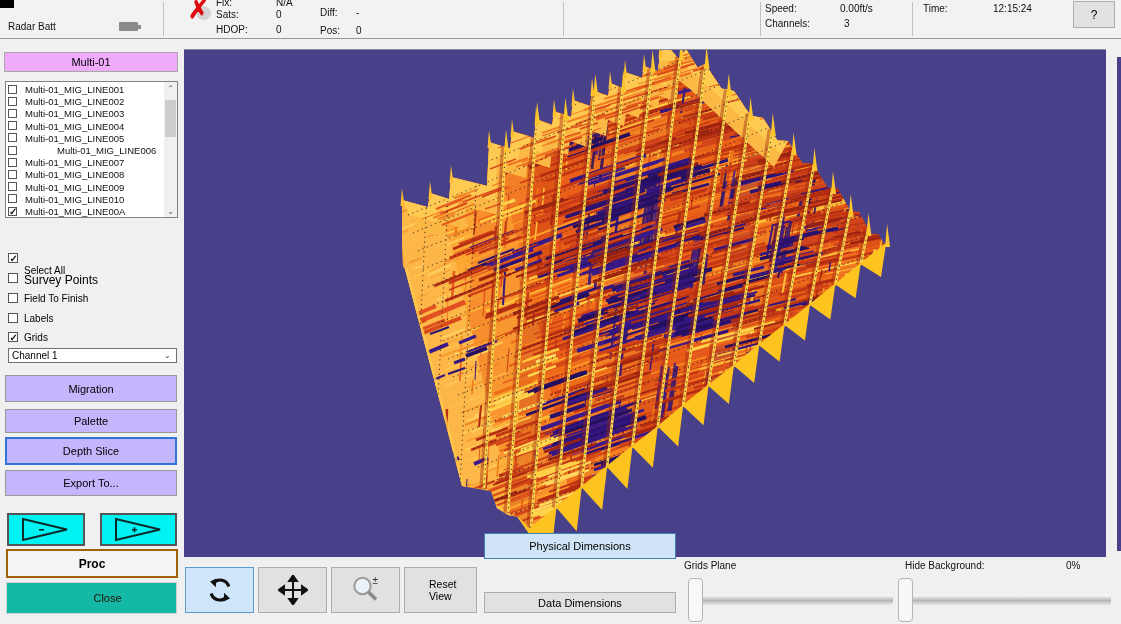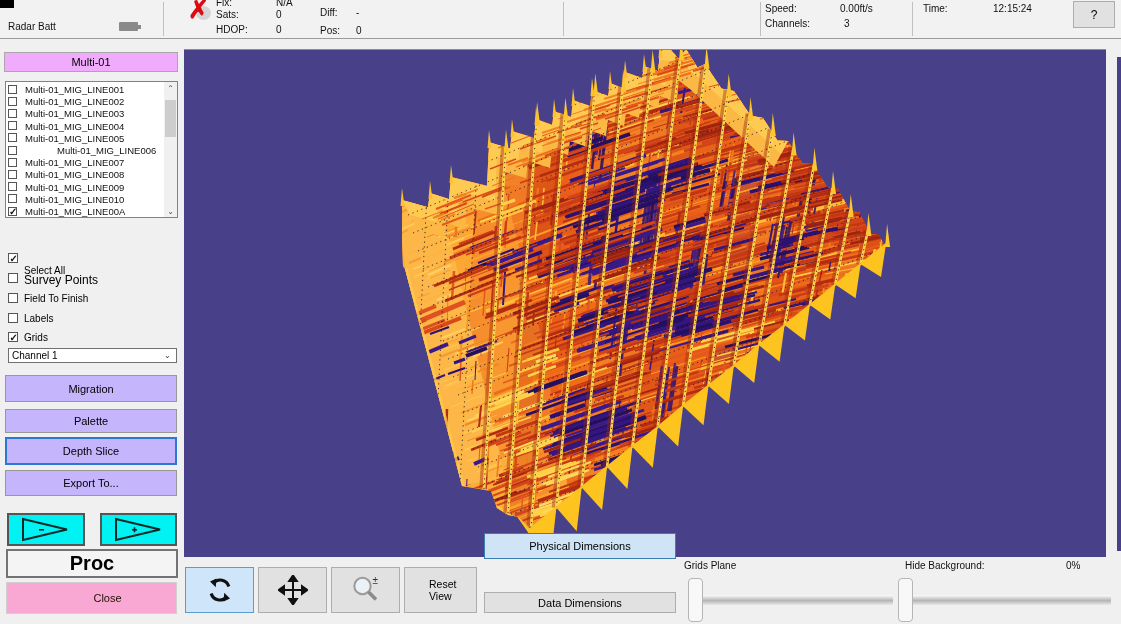--- a/index.html
+++ b/index.html
@@ -106,22 +106,22 @@
       <polygon points="14,4 14,25 58,14.5" fill="none" stroke="#0a2a2a" stroke-width="2"></polygon>
       <rect x="30" y="14" width="5" height="1.6" fill="#0a2a2a"></rect>
     </svg></div>
 <div class="abs" style="left:100px;top:513px;width:77px;height:33px;background:#00f2f2;border:2px solid #555;box-sizing:border-box;">
 <svg width="73" height="29" viewBox="0 0 73 29">
       <polygon points="14,4 14,25 58,14.5" fill="none" stroke="#0a2a2a" stroke-width="2"></polygon>
       <rect x="30" y="14" width="5" height="1.6" fill="#0a2a2a"></rect>
       <rect x="31.7" y="12.3" width="1.6" height="5" fill="#0a2a2a"></rect>
     </svg></div>
 
-<div class="abs" style="left:6px;top:549px;width:172px;height:29px;background:#f4f4f4;border:2px solid #737373;box-sizing:border-box;display:flex;align-items:center;justify-content:center;font-size:20px;font-weight:bold;">Proc</div>
-<div class="abs" style="left:6px;top:582px;width:171px;height:32px;background:#f9a8d4;border:1px solid #d0d0d0;box-sizing:border-box;display:flex;align-items:center;justify-content:center;font-size:11px;color:#201000;padding-left:32px;" id="closebtn">Close</div>
+<div class="abs" style="left:6px;top:549px;width:172px;height:29px;background:#f4f4f4;border:2px solid #a16207;box-sizing:border-box;display:flex;align-items:center;justify-content:center;font-size:12px;font-weight:bold;">Proc</div>
+<div class="abs" style="left:6px;top:582px;width:171px;height:32px;background:#14b8a6;border:1px solid #d0d0d0;box-sizing:border-box;display:flex;align-items:center;justify-content:center;font-size:11px;color:#201000;padding-left:32px;" id="closebtn">Close</div>
 
 <div class="abs" style="left:184px;top:49px;width:922px;height:507px;background:#484189;border-top:1px solid #8a8a9a;overflow:hidden;" id="view3d"><svg width="922" height="507" viewBox="184 49 922 507">
 <defs>
 <clipPath id="sil">
           <path d="M531.0,529.0 L519.0,516.0 L508.0,514.0 L497.0,507.0 L491.0,490.0 L462.0,485.0 L405.0,268.0 L403.0,265.0 L402.0,240.0 L402.0,199.0 L428.0,206.2 L430.0,192.0 L449.0,198.0 L451.0,176.0 L487.0,184.8 L489.0,141.0 L510.0,147.4 L512.0,130.0 L534.0,136.5 L536.0,118.0 L552.0,123.6 L554.0,110.0 L571.0,115.7 L573.0,99.0 L590.0,104.7 L592.0,89.0 L608.0,94.6 L610.0,82.0 L623.0,87.1 L625.0,71.0 L642.0,76.7 L644.0,65.0 L658.0,70.2 L660.0,51.0 L668.0,46.0 L679.0,58.0 L686.0,48.0 L697.5,66.5 L705.0,63.0 L721.5,87.5 L734.0,90.0 L750.5,114.5 L763.0,117.0 L777.5,139.5 L788.0,140.0 L802.5,162.5 L813.0,163.0 L827.5,186.5 L838.0,188.0 L850.5,210.5 L859.0,211.0 L870.5,233.0 L878.0,233.0 L884.0,243.0 L886.0,243.0 L886.0,243.0 L860.6,263.3 L835.3,283.6 L809.9,303.9 L784.6,324.1 L759.2,344.4 L733.9,364.7 L708.5,385.0 L683.1,405.3 L657.8,425.6 L632.4,445.9 L607.1,466.1 L581.7,486.4 L556.4,506.7 L531.0,527.0 Z"></path>
         </clipPath>
 <linearGradient id="base" x1="0" y1="0" x2="1" y2="0">
           <stop offset="0" stop-color="#fb9c36"></stop>
           <stop offset="0.3" stop-color="#ea641a"></stop>
           <stop offset="1" stop-color="#e66018"></stop>

